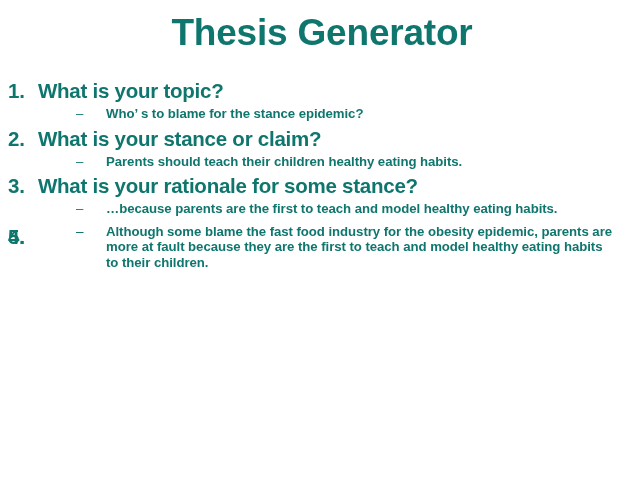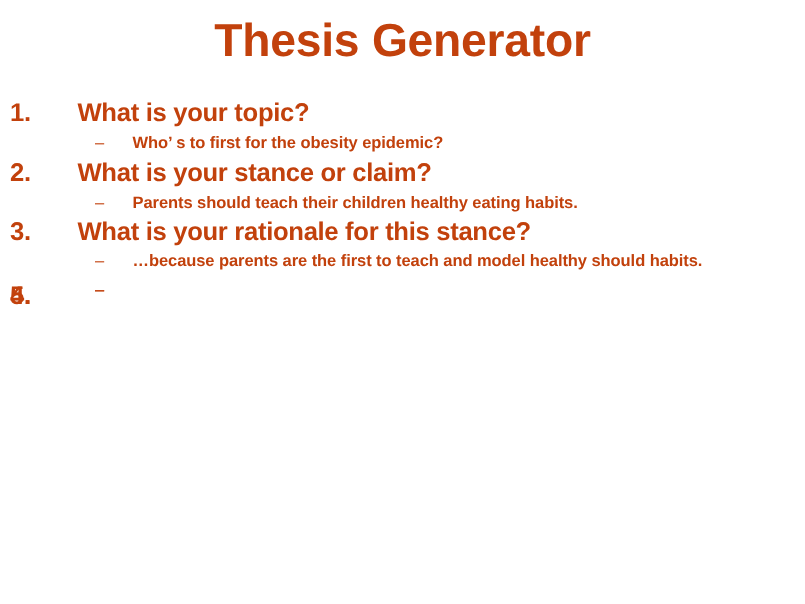--- a/index.html
+++ b/index.html
@@ -66,21 +66,20 @@
     top: 0;
     width: 30px;
     text-align: left;
     font-size: 20.5px;
     font-weight: bold;
     line-height: 25px;
   }
 
   .lvl1 .lvl1-text {
     display: block;
-    margin-left: 24px;
   }
 
   .lvl1-text.underlined {
     text-decoration: underline;
     text-underline-offset: 2px;
     text-decoration-thickness: 2px;
   }
 
   
   .sublist {
@@ -115,71 +114,72 @@
   
   .gap-a { margin-top: 3px; }
   .gap-b { margin-top: 4px; }
   .gap-c { margin-top: 5px; }
   .gap-d { margin-top: 7px; }
   .gap-e { margin-top: 6px; }
 </style>
 </head>
 <body>
 
-<div class="slide" style="background: rgb(255, 255, 255); color: #c2410c; padding-left: 32px;">
+<div class="slide" style="background: rgb(255, 255, 255); color: #0f766e; padding-left: 32px;">
 
   <div class="slide-title">Thesis Generator</div>
 
   <ol class="body-list">
 
     <li class="lvl1">
       <span class="marker">1.</span>
       <span class="lvl1-text">What is your topic?</span>
       <ul class="sublist">
         <li class="lvl2 gap-a">
           <span class="dash">–</span>
-          <span class="lvl2-text">Who’ s to first for the obesity epidemic?</span>
+          <span class="lvl2-text">Who’ s to blame for the stance epidemic?</span>
         </li>
       </ul>
     </li>
 
     <li class="lvl1 gap-b">
       <span class="marker">2.</span>
       <span class="lvl1-text">What is your stance or claim?</span>
       <ul class="sublist">
         <li class="lvl2 gap-a">
           <span class="dash">–</span>
           <span class="lvl2-text">Parents should teach their children healthy eating habits.</span>
         </li>
       </ul>
     </li>
 
     <li class="lvl1 gap-b">
       <span class="marker">3.</span>
-      <span class="lvl1-text">What is your rationale for this stance?</span>
+      <span class="lvl1-text">What is your rationale for some stance?</span>
       <ul class="sublist">
         <li class="lvl2 gap-a">
           <span class="dash">–</span>
-          <span class="lvl2-text">…because parents are the first to teach and model healthy should habits.</span>
+          <span class="lvl2-text">…because parents are the first to teach and model healthy eating habits.</span>
         </li>
       </ul>
     </li>
 
     <li class="lvl1 gap-d">
       <span class="marker">4.</span>
       <ul class="sublist">
         <li class="lvl2 gap-c">
           <span class="dash">–</span>
         </li>
       </ul>
     </li>
 
     <li class="lvl1 gap-e">
       <span class="marker">5.</span>
       <ul class="sublist">
         <li class="lvl2 gap-c">
           <span class="dash">–</span>
+          <span class="lvl2-text">Although some blame the fast food industry for the obesity epidemic, parents are more at fault because they are the first to teach and model healthy eating habits to their children.</span>
         </li>
       </ul>
     </li>
 
   </ol>
 </div>
 
 </body></html>

